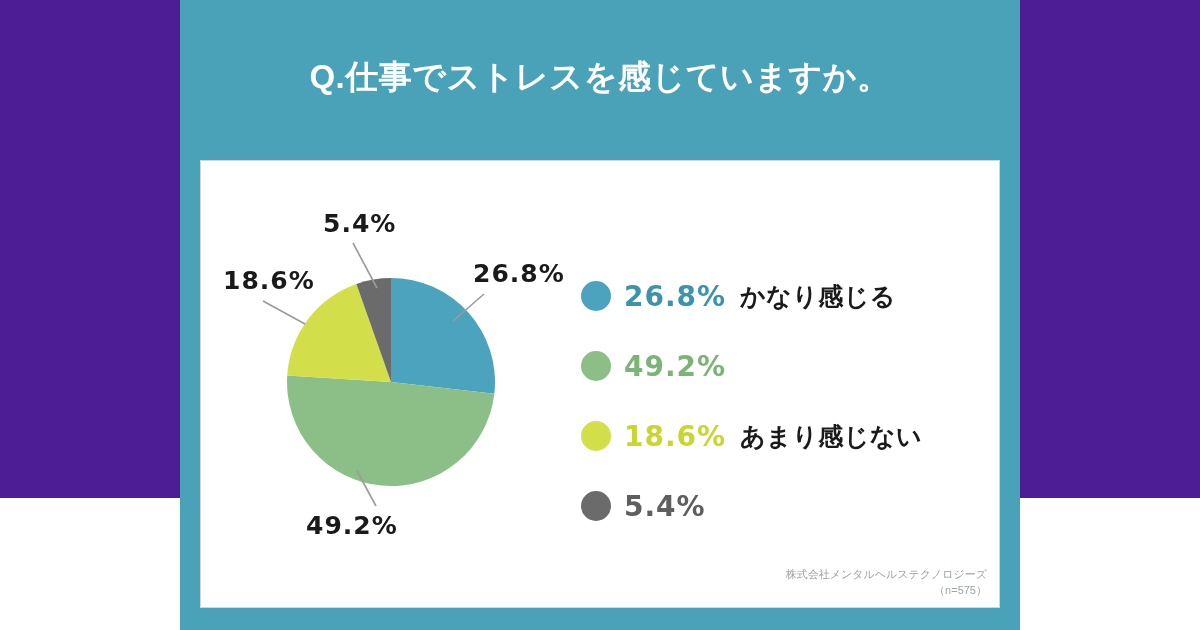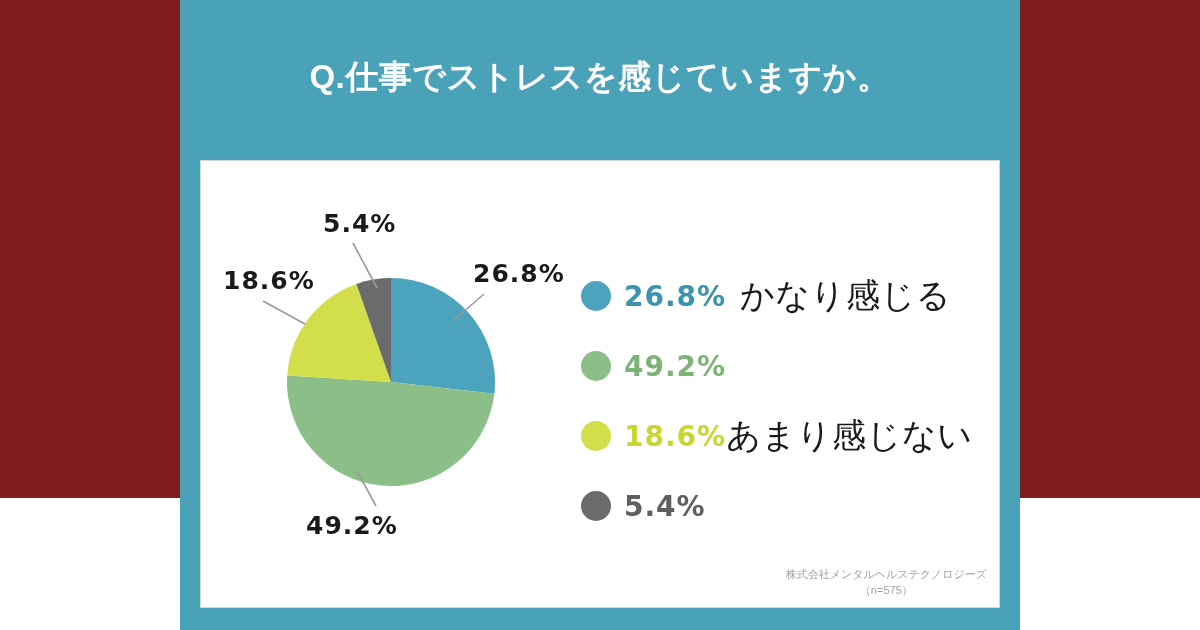--- a/index.html
+++ b/index.html
@@ -9,21 +9,21 @@
     height: 630px;
     background: #ffffff;
     font-family: "Liberation Sans", "DejaVu Sans", sans-serif;
     overflow: hidden;
   }
 
   #stage {
     position: relative;
     width: 1200px;
     height: 498px;
-    background: #7f1d1d;
+    background: #4c1d95;
   }
 
   
   .teal-panel {
     position: absolute;
     left: 180px;
     top: 0px;
     width: 840px;
     height: 630px;
     background: #49a2b8;
@@ -102,33 +102,33 @@
   .legend-pct {
     width: 116px;
     margin-left: 13px;
     font-size: 28px;
     font-weight: bold;
     letter-spacing: 1px;
     font-family: "DejaVu Sans", "Liberation Sans", sans-serif;
     white-space: nowrap;
   }
   .legend-name {
-    font-size: 34px;
-    font-weight: normal;
+    font-size: 25px;
+    font-weight: bold;
     color: #1a1a1a;
     letter-spacing: 0.5px;
     white-space: nowrap;
   }
 
   
   .source {
     position: absolute;
     right: 12px;
     bottom: 8px;
-    text-align: center;
+    text-align: right;
     color: #9aa3a6;
     font-size: 11px;
     line-height: 1.45;
     white-space: nowrap;
   }
 </style>
 </head>
 <body>
 
 <div id="stage">

